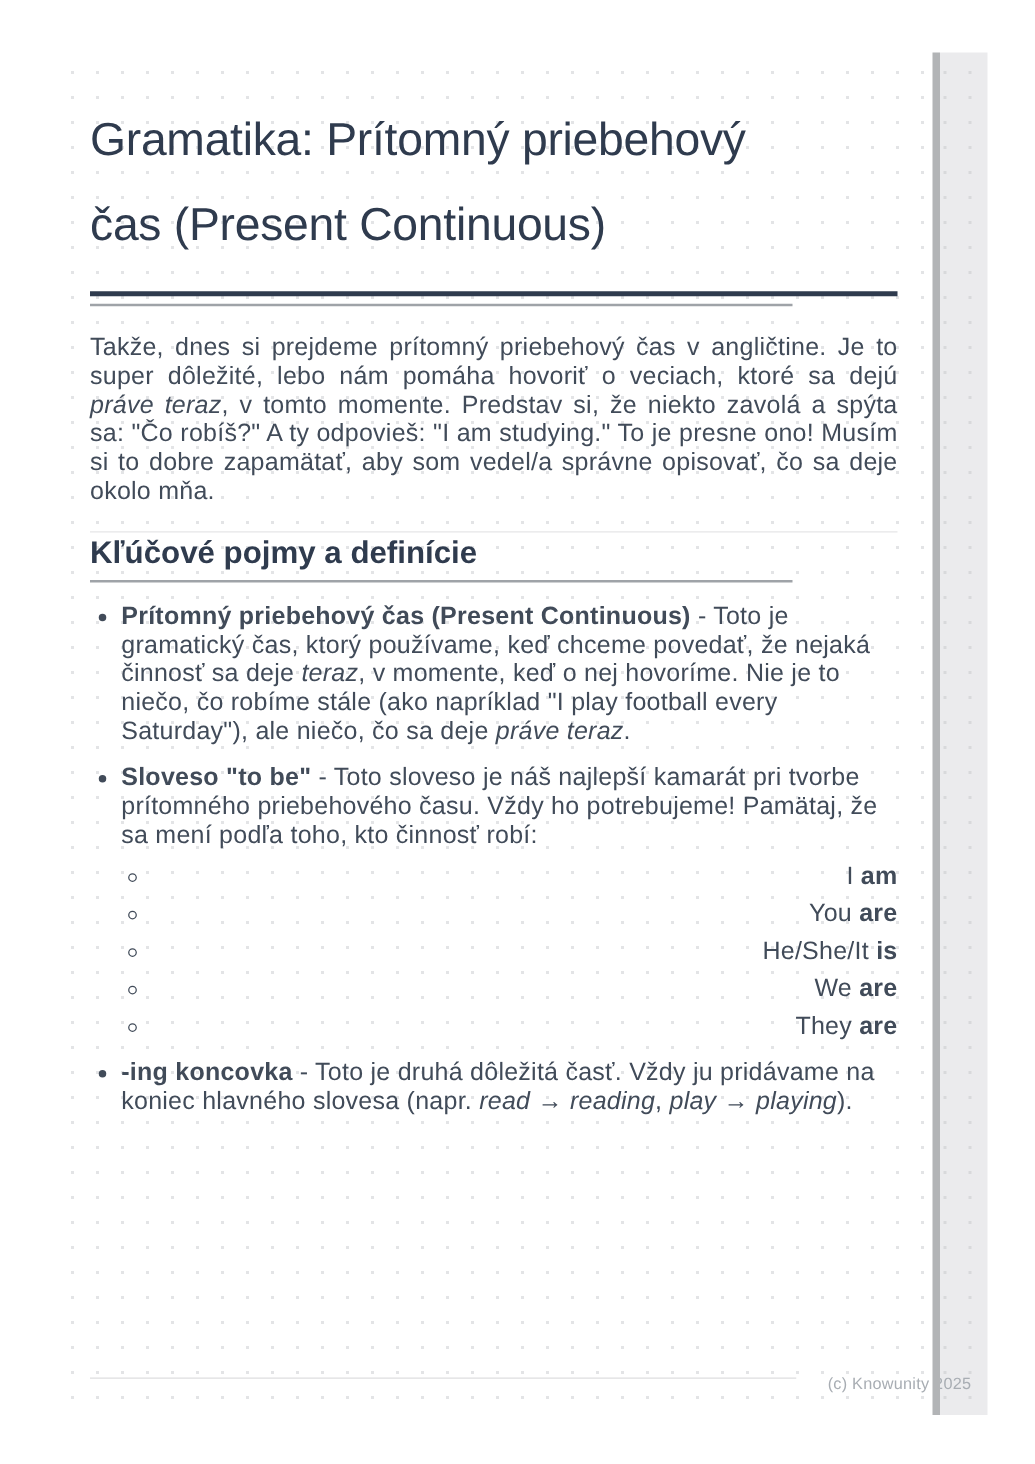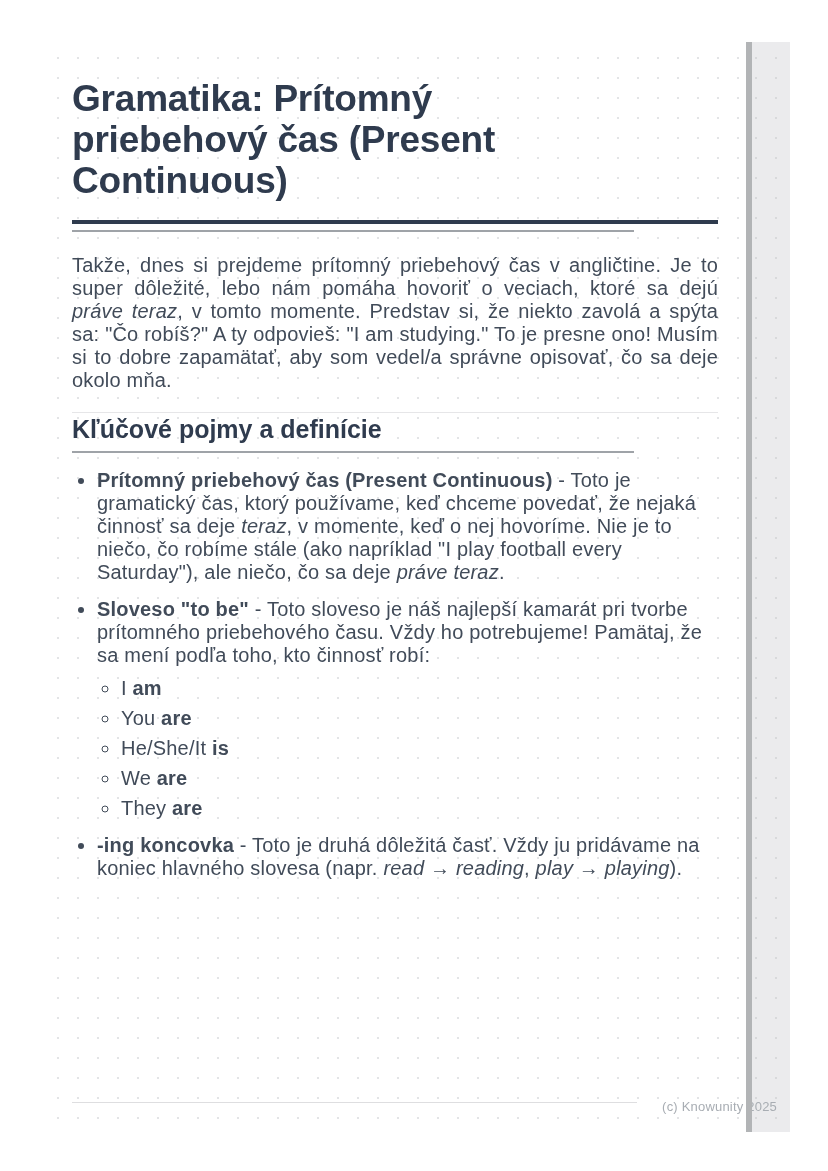--- a/index.html
+++ b/index.html
@@ -44,22 +44,22 @@
   .content {
     position: relative;
     padding: 36px 28px 0 30px;
     color: #414b59;
   }
 
   h1.doc-title {
     margin: 0;
     max-width: 555px;
     font-size: 37px;
-    line-height: 41px;
-    font-weight: 700;
+    line-height: 68px;
+    font-weight: 400;
     color: #2f3b4e;
     letter-spacing: -0.2px;
   }
 
   .title-rule {
     height: 4px;
     background: #2f3b4e;
     margin-top: 19px;
     width: 646px;
   }
@@ -112,21 +112,21 @@
     width: 621px;
     list-style: disc;
   }
   ul.key-list > li { margin: 0 0 14px 0; }
 
   ul.sub-list {
     margin: 10px 0 0 0;
     padding: 0 0 0 24px;
     list-style: circle;
   }
-  ul.sub-list > li { margin: 0 0 7px 0; }
+  ul.sub-list > li { margin: 0 0 7px 0; text-align: right; }
 
   .footer-divider {
     position: absolute;
     left: 30px; top: 1060px;
     width: 565px; height: 1px;
     background: #dedee0;
   }
 
   .footer-copyright {
     position: absolute;

